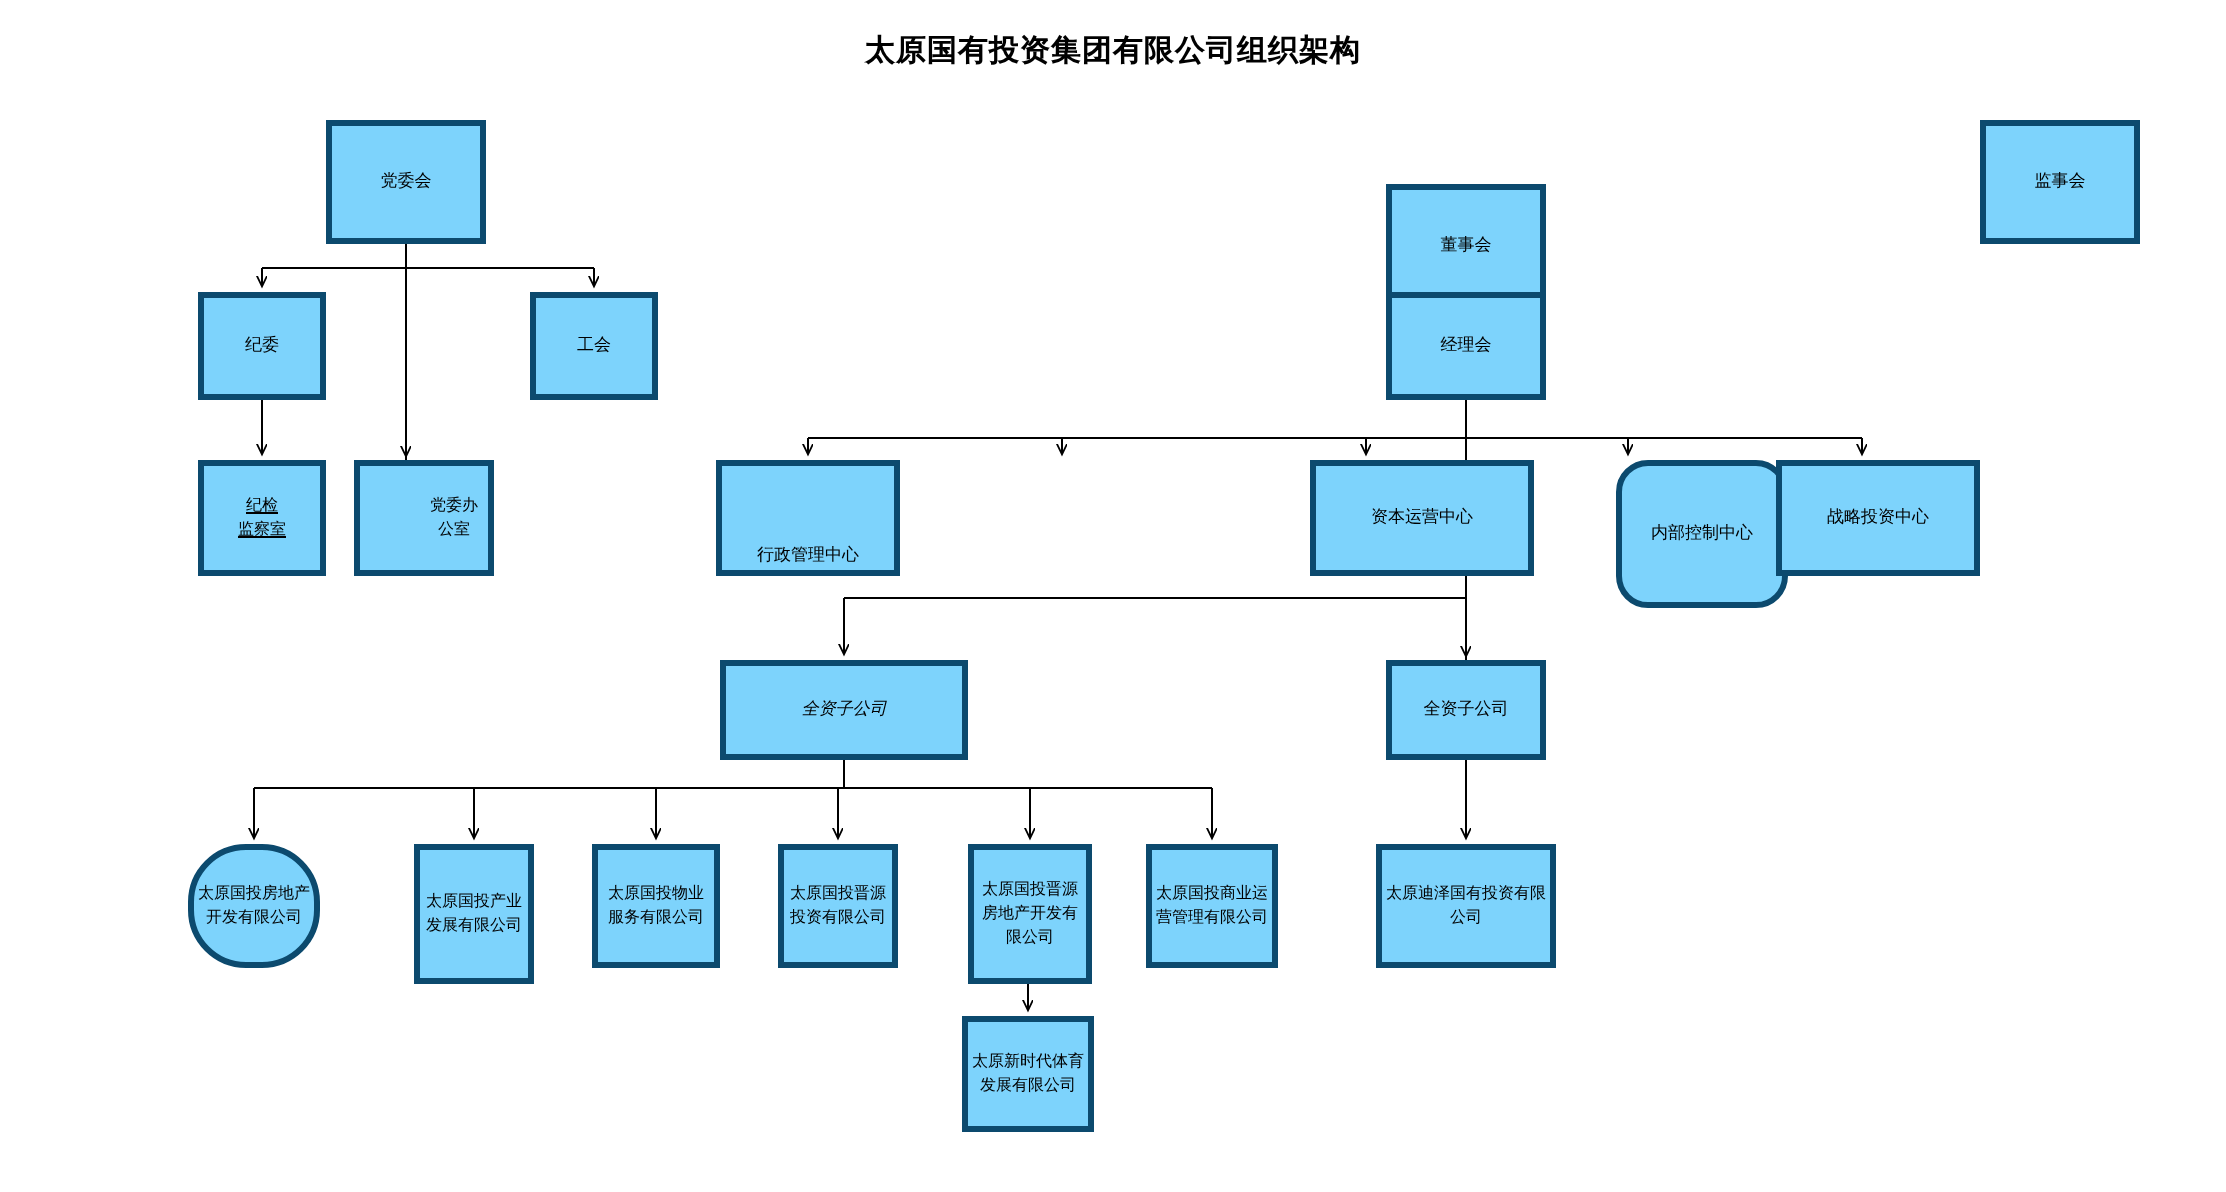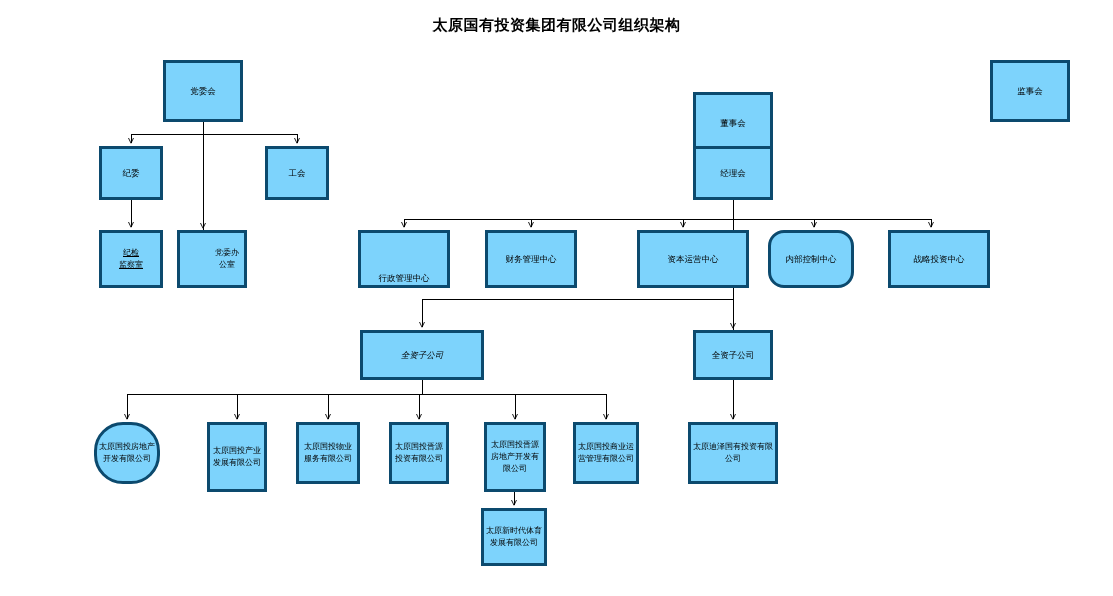--- a/index.html
+++ b/index.html
@@ -142,29 +142,26 @@
   </div>
 
   <div class="node sm" style="left:177px; top:230px; width:70px; height:58px;padding-left:32px;">
     <span class="node-label">党委办公室</span>
   </div>
 
   <div class="node" style="left:358px; top:230px; width:92px; height:58px;align-items:flex-end;">
     <span class="node-label">行政管理中心</span>
   </div>
 
-  <div class="node" style="left:485px; top:230px; width:92px; height:58px;">
-    <span class="node-label">财务管理中心</span>
-  </div>
-
-  <div class="node" style="left:637px; top:230px; width:112px; height:58px;">
+
+  <div class="node" style="left:655px; top:230px; width:112px; height:58px;">
     <span class="node-label">资本运营中心</span>
   </div>
 
-  <div class="node" style="left:768px; top:230px; width:86px; height:58px;border-radius:16px;">
+  <div class="node" style="left:808px; top:230px; width:86px; height:74px;border-radius:16px;">
     <span class="node-label">内部控制中心</span>
   </div>
 
   <div class="node" style="left:888px; top:230px; width:102px; height:58px;">
     <span class="node-label">战略投资中心</span>
   </div>
 
   <div class="node" style="left:360px; top:330px; width:124px; height:50px;font-style:italic;">
     <span class="node-label">全资子公司</span>
   </div>

